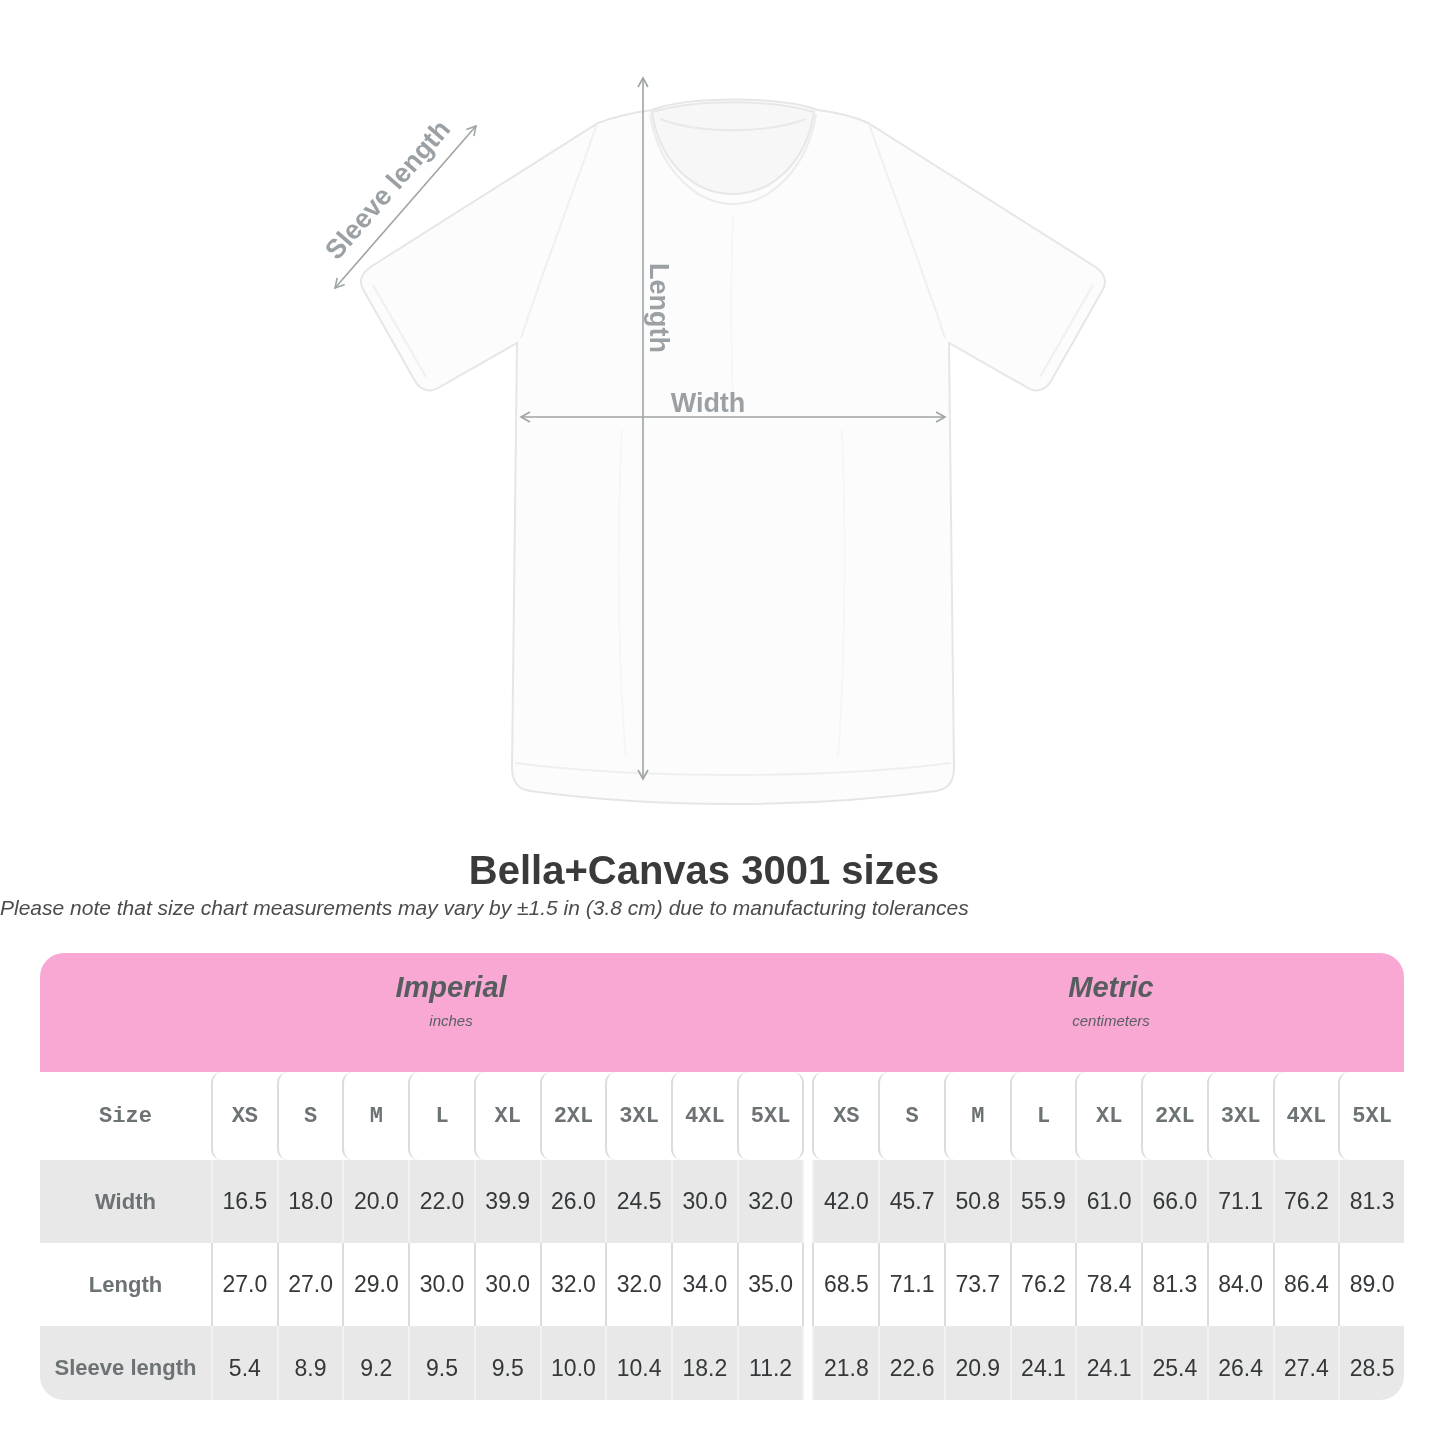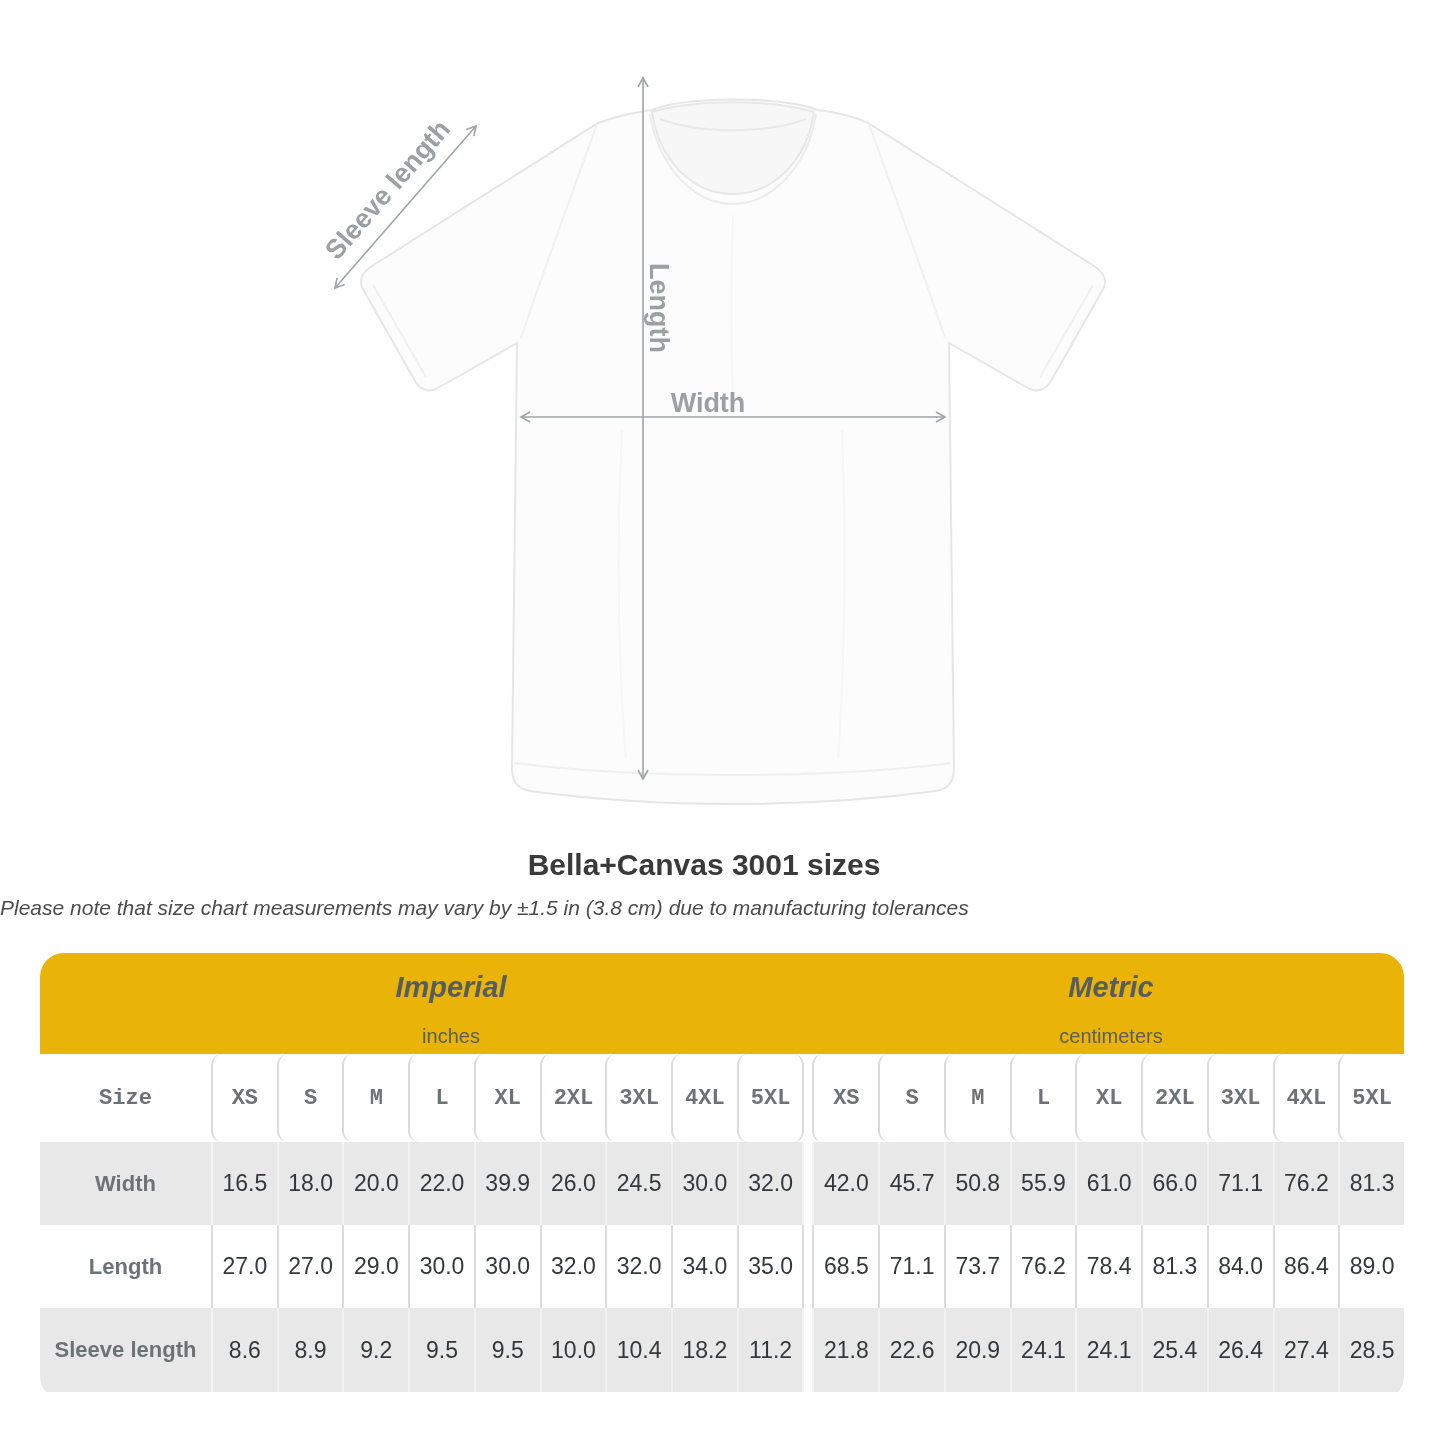--- a/index.html
+++ b/index.html
@@ -12,37 +12,37 @@
   .shirt-svg{position:absolute;left:300px;top:50px;}
   .measure-label{
     position:absolute;color:#9aa0a3;font-weight:bold;font-size:27px;white-space:nowrap;
   }
   .lbl-width{left:708px;top:403px;transform:translate(-50%,-50%);}
   .lbl-length{left:658px;top:308px;transform:translate(-50%,-50%) rotate(90deg);}
   .lbl-sleeve{left:388px;top:190px;transform:translate(-50%,-50%) rotate(-49deg);}
   
   .page-title{
     position:absolute;left:0;top:848px;width:1408px;text-align:center;
-    font-size:30px;font-weight:bold;color:#3a3a3a;
+    font-size:40px;font-weight:bold;color:#3a3a3a;
   }
   .page-subtitle{
     position:absolute;left:0;top:896px;width:1445px;text-align:left;
     font-size:21px;font-style:italic;color:#4c4c4c;
   }
   
   .size-table{
     position:absolute;left:40px;top:953px;width:1364px;height:447px;
     background:#ffffff;border-radius:24px;overflow:hidden;
   }
-  .band{position:relative;height:101px;background:#eab308;padding-left:20px;}
+  .band{position:relative;height:119px;background:#f9a8d4;padding-left:20px;}
   .band-group{position:absolute;top:18px;text-align:center;transform:translateX(-50%);}
   .band-imperial{left:411px;}
   .band-metric{left:1071px;}
   .band-name{font-size:29px;line-height:32px;font-weight:bold;font-style:italic;color:#565d5f;}
-  .band-unit{font-size:20px;line-height:22px;margin-top:22px;color:#585f61;}
+  .band-unit{font-size:15px;line-height:22px;margin-top:7px;font-style:italic;color:#585f61;}
   .row{display:flex;height:83px;}
   .row.size-row{height:88px;font-family:Liberation Mono, monospace;}
   .row:last-child{height:84px;}
   .cell{
     display:flex;align-items:center;justify-content:center;box-sizing:border-box;
   }
   .cell.label{width:171px;font-weight:bold;font-size:22px;color:#6d7375;}
   .cell.data{flex:1;border-left:2px solid #dcdcdc;font-size:23px;color:#34383a;}
   .size-row .cell.data{font-weight:bold;font-size:22px;color:#6d7375;border-radius:11px;}
   .r-white .cell{background:#ffffff;}
@@ -190,21 +190,21 @@
         <div class="cell data">73.7</div>
         <div class="cell data">76.2</div>
         <div class="cell data">78.4</div>
         <div class="cell data">81.3</div>
         <div class="cell data">84.0</div>
         <div class="cell data">86.4</div>
         <div class="cell data">89.0</div>
       </div>
       <div class="row r-gray">
         <div class="cell label">Sleeve length</div>
-        <div class="cell data">8.6</div>
+        <div class="cell data">5.4</div>
         <div class="cell data">8.9</div>
         <div class="cell data">9.2</div>
         <div class="cell data">9.5</div>
         <div class="cell data">9.5</div>
         <div class="cell data">10.0</div>
         <div class="cell data">10.4</div>
         <div class="cell data">18.2</div>
         <div class="cell data endsec">11.2</div>
         <div class="cell data sec">21.8</div>
         <div class="cell data">22.6</div>

